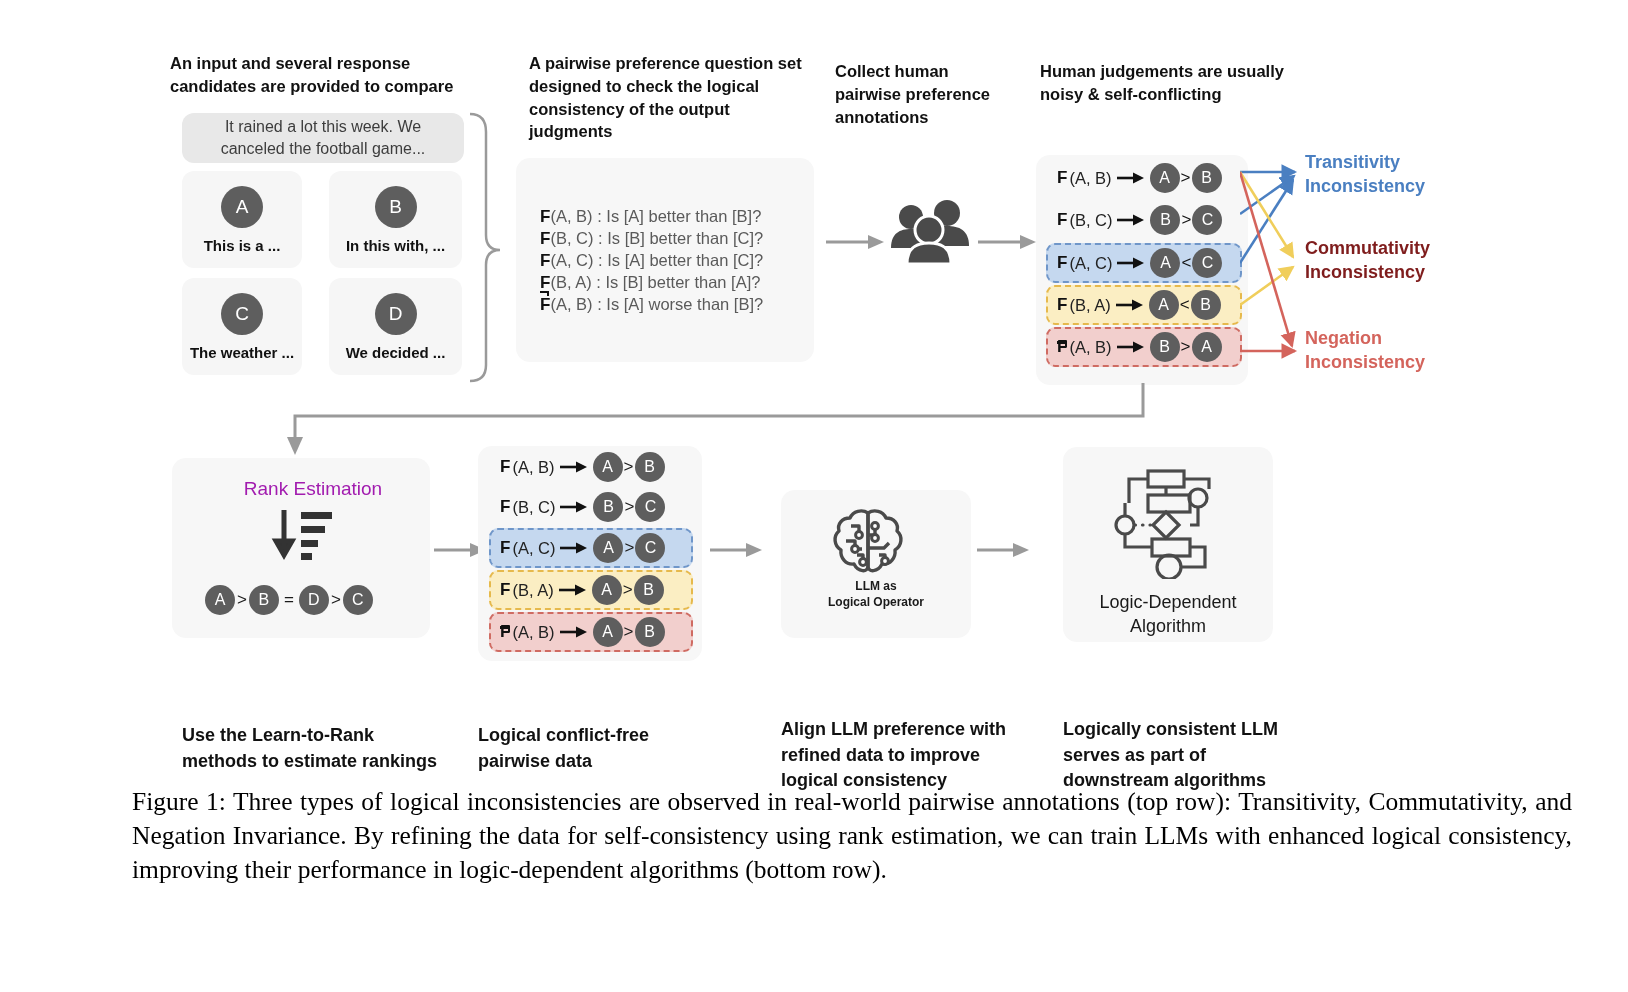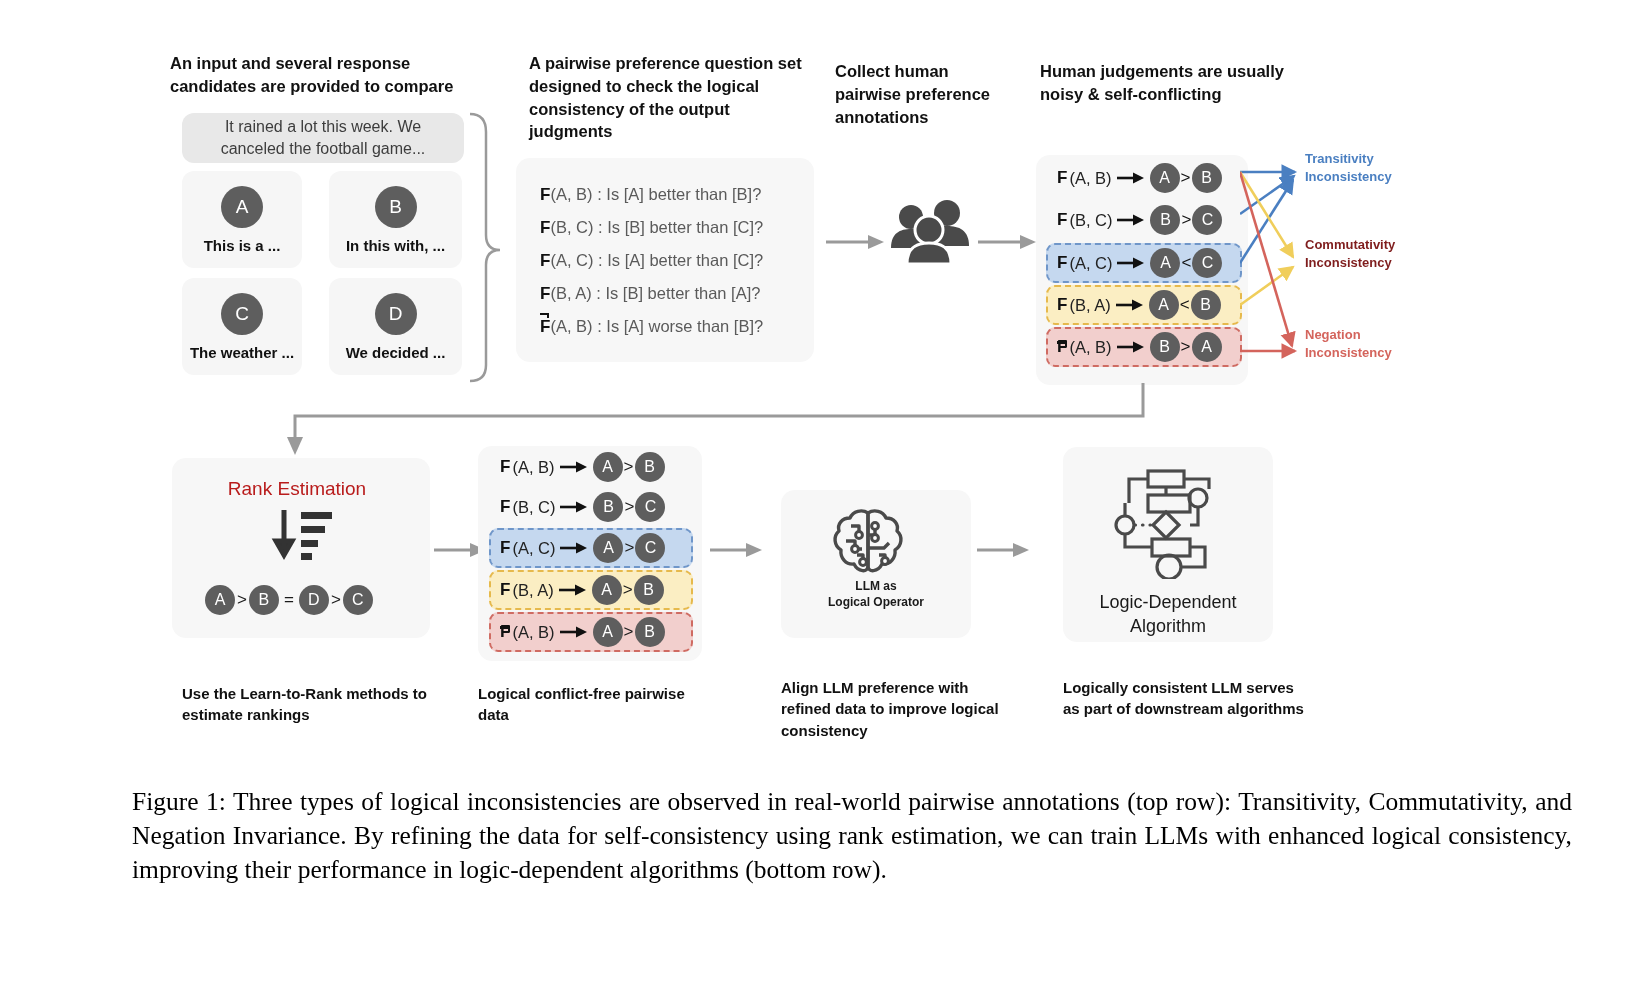--- a/index.html
+++ b/index.html
@@ -29,22 +29,22 @@
   .jrow .args{font-size:16.5px;color:#222;margin-left:2px;}
   .jcirc{width:30px;height:30px;border-radius:50%;background:#5e5e5e;color:#fff;
          display:flex;align-items:center;justify-content:center;font-size:16px;}
   .negmark{position:relative;display:inline-block;width:11px;}
   .negmark::before{content:"";position:absolute;left:0;top:-6px;width:10px;height:2.5px;background:#111;}
   .negmark::after{content:"";position:absolute;left:7.5px;top:-6px;width:2.5px;height:6px;background:#111;}
   .hl{border-radius:9px;border:2.5px dashed;box-sizing:border-box;}
   .hl-blue{background:#c5d8ef;border-color:#6f96c9;}
   .hl-yellow{background:#fbeec3;border-color:#e6b94c;}
   .hl-red{background:#f2cfcd;border-color:#cf6b62;}
-  .lbl{font-weight:bold;font-size:13px;line-height:1.35;}
-  .cap{font-weight:bold;font-size:15px;line-height:1.42;color:#111;}
+  .lbl{font-weight:bold;font-size:18px;line-height:1.35;}
+  .cap{font-weight:bold;font-size:18px;line-height:1.42;color:#111;margin-top:40px;}
   .figcap{font-family:"Liberation Serif", serif;font-size:25.5px;line-height:1.34;
           color:#000;text-align:justify;margin-left:36px;}
 </style>
 </head>
 <body>
 
 <div class="abs hdr" style="left:170px;top:52px;width:300px;">An input and several response candidates are provided to compare</div>
 <div class="abs hdr" style="left:529px;top:52px;width:275px;">A pairwise preference question set designed to check the logical consistency of the output judgments</div>
 <div class="abs hdr" style="left:835px;top:60px;width:175px;">Collect human pairwise preference annotations</div>
 <div class="abs hdr" style="left:1040px;top:60px;width:265px;">Human judgements are usually noisy &amp; self-conflicting</div>
@@ -68,21 +68,21 @@
 <div class="abs cand" style="left:329px;top:278px;width:133px;height:97px;">
   <div class="circ" style="width:42px;height:42px;">D</div>
   <div class="clabel">We decided ...</div>
 </div>
 
 <svg class="abs" style="left:468px;top:110px;" width="46" height="275">
   <path d="M2,4 Q18,4 18,22 L18,125 Q18,140 32,140 Q18,140 18,155 L18,255 Q18,271 2,271" fill="none" stroke="#9a9a9a" stroke-width="2.5"></path>
 </svg>
 
 <div class="abs panel-lite" style="left:516px;top:158px;width:298px;height:204px;">
-  <div class="q-list" style="padding:0 0 0 24px;gap:16px;">
+  <div class="q-list" style="padding:0 0 0 24px;gap:5px;">
     <div class="q-row">
       <span class="fsym">F</span><span>(A, B)</span>
       <span>:</span>
       <span>Is [A] better than [B]?</span>
     </div>
     <div class="q-row">
       <span class="fsym">F</span><span>(B, C)</span>
       <span>:</span>
       <span>Is [B] better than [C]?</span>
     </div>
@@ -222,21 +222,21 @@
   <div>Negation</div>
   <div>Inconsistency</div>
 </div>
 
 <svg class="abs" style="left:285px;top:383px;" width="880" height="75">
   <path d="M858,0 L858,33 L10,33 L10,58" fill="none" stroke="#9a9a9a" stroke-width="3"></path>
   <path d="M2,54 L10,72 L18,54 Z" fill="#9a9a9a"></path>
 </svg>
 
 <div class="abs panel-lite" style="left:172px;top:458px;width:258px;height:180px;"></div>
-<div class="abs" style="left:168px;top:478px;width:258px;text-align:center;font-size:19px;color:#b91c1c;">Rank Estimation</div>
+<div class="abs" style="left:184px;top:478px;width:258px;text-align:center;font-size:19px;color:#a21caf;">Rank Estimation</div>
 <svg class="abs" style="left:271px;top:508px;" width="62" height="56" viewBox="0 0 62 56">
   <path d="M13,2 L13,40 M5,33 L13,47 L21,33 Z" stroke="#333" stroke-width="5" fill="#333" stroke-linecap="butt"></path>
   <rect x="30" y="4" width="31" height="7" fill="#333"></rect>
   <rect x="30" y="18" width="24" height="7" fill="#333"></rect>
   <rect x="30" y="32" width="17" height="7" fill="#333"></rect>
   <rect x="30" y="45" width="11" height="7" fill="#333"></rect>
 </svg>
 <div class="abs jrow" style="left:205px;top:582px;width:200px;height:36px;">
   <span class="jcirc">A</span>
   <span style="font-size:17px;margin:0 2px;">&gt;</span>

